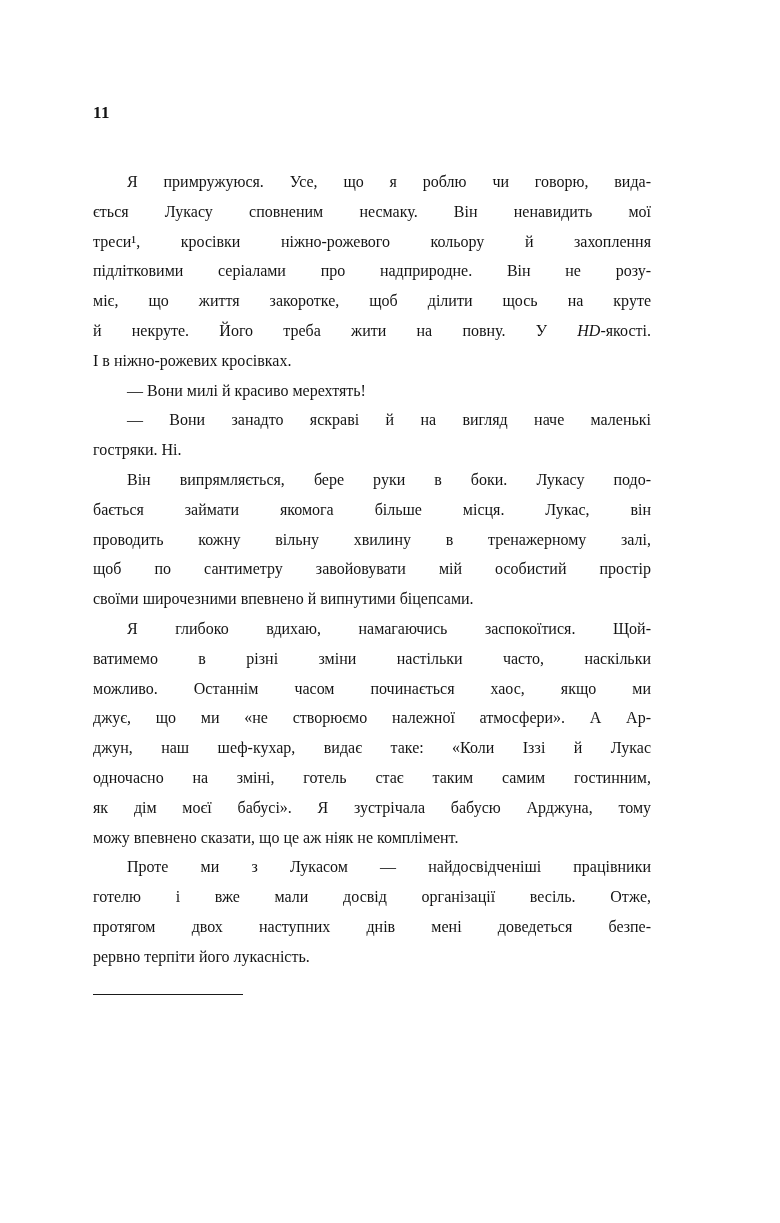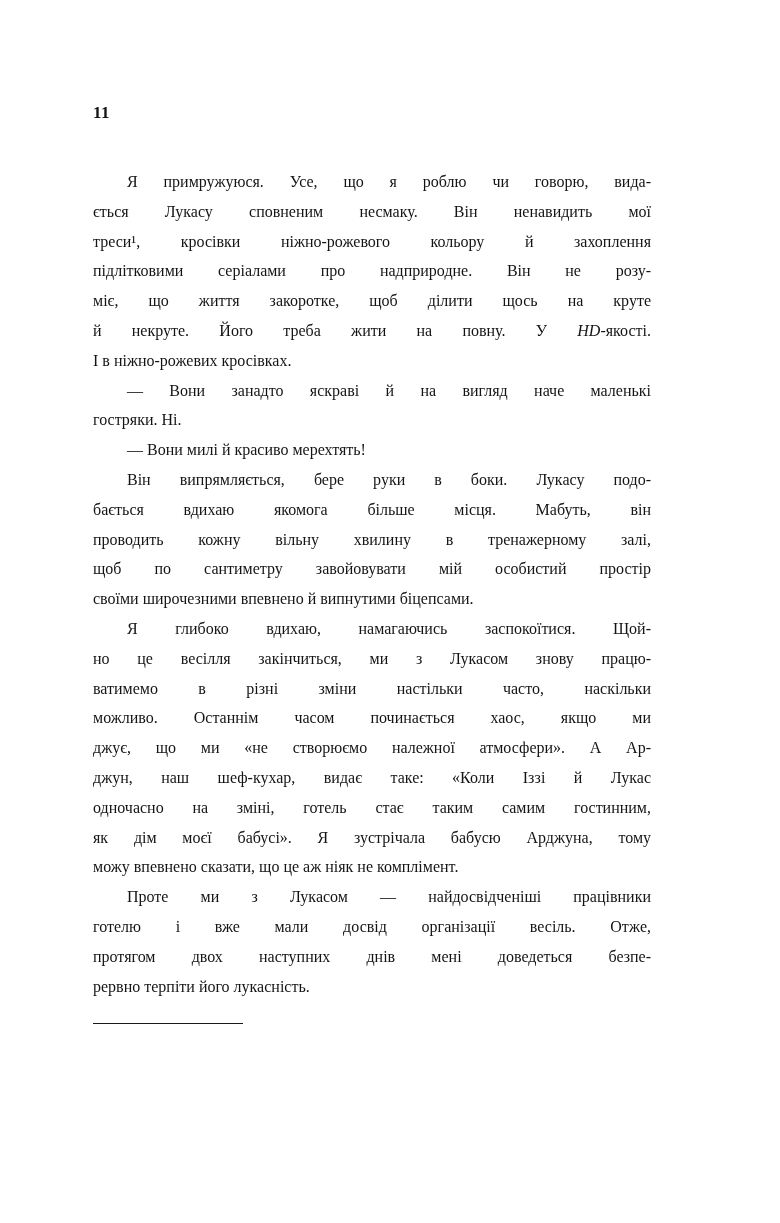--- a/index.html
+++ b/index.html
@@ -71,36 +71,35 @@
       <div class="paragraph indent">
         <div class="line first">Я примружуюся. Усе, що я роблю чи говорю, вида-</div>
         <div class="line">ється Лукасу сповненим несмаку. Він ненавидить мої</div>
         <div class="line">треси¹, кросівки ніжно-рожевого кольору й захоплення</div>
         <div class="line">підлітковими серіалами про надприродне. Він не розу-</div>
         <div class="line">міє, що життя закоротке, щоб ділити щось на круте</div>
         <div class="line">й некруте. Його треба жити на повну. У <i>HD</i>-якості.</div>
         <div class="line last">І в ніжно-рожевих кросівках.</div>
       </div>
       <div class="paragraph indent">
+        <div class="line first last">— Вони милі й красиво мерехтять!</div>
+      </div>
+      <div class="paragraph indent">
         <div class="line first">— Вони занадто яскраві й на вигляд наче маленькі</div>
         <div class="line last">гостряки. Ні.</div>
       </div>
       <div class="paragraph indent">
-        <div class="line first last">— Вони милі й красиво мерехтять!</div>
-      </div>
-      <div class="paragraph indent">
         <div class="line first">Він випрямляється, бере руки в боки. Лукасу подо-</div>
-        <div class="line">бається вдихаю якомога більше місця. Мабуть, він</div>
+        <div class="line">бається займати якомога більше місця. Лукас, він</div>
         <div class="line">проводить кожну вільну хвилину в тренажерному залі,</div>
         <div class="line">щоб по сантиметру завойовувати мій особистий простір</div>
         <div class="line last">своїми широчезними впевнено й випнутими біцепсами.</div>
       </div>
       <div class="paragraph indent">
         <div class="line first">Я глибоко вдихаю, намагаючись заспокоїтися. Щой-</div>
-        <div class="line">но це весілля закінчиться, ми з Лукасом знову працю-</div>
         <div class="line">ватимемо в різні зміни настільки часто, наскільки</div>
         <div class="line">можливо. Останнім часом починається хаос, якщо ми</div>
         <div class="line">джує, що ми «не створюємо належної атмосфери». А Ар-</div>
         <div class="line">джун, наш шеф-кухар, видає таке: «Коли Іззі й Лукас</div>
         <div class="line">одночасно на зміні, готель стає таким самим гостинним,</div>
         <div class="line">як дім моєї бабусі». Я зустрічала бабусю Арджуна, тому</div>
         <div class="line last">можу впевнено сказати, що це аж ніяк не комплімент.</div>
       </div>
       <div class="paragraph indent">
         <div class="line first">Проте ми з Лукасом — найдосвідченіші працівники</div>

